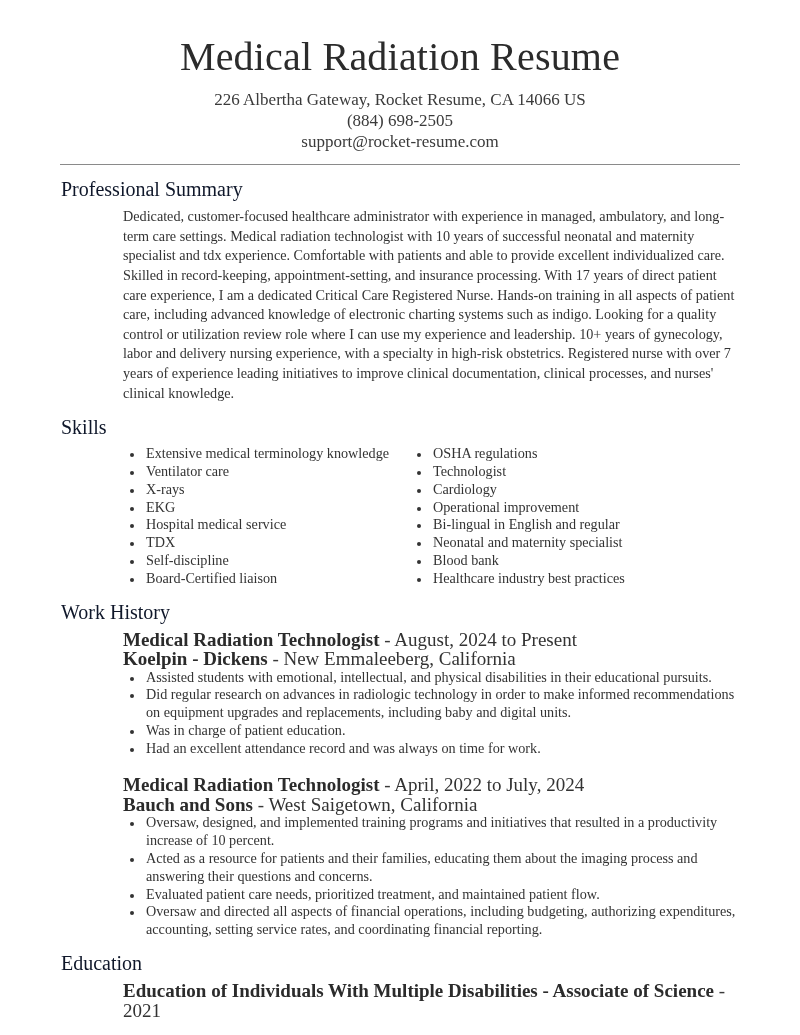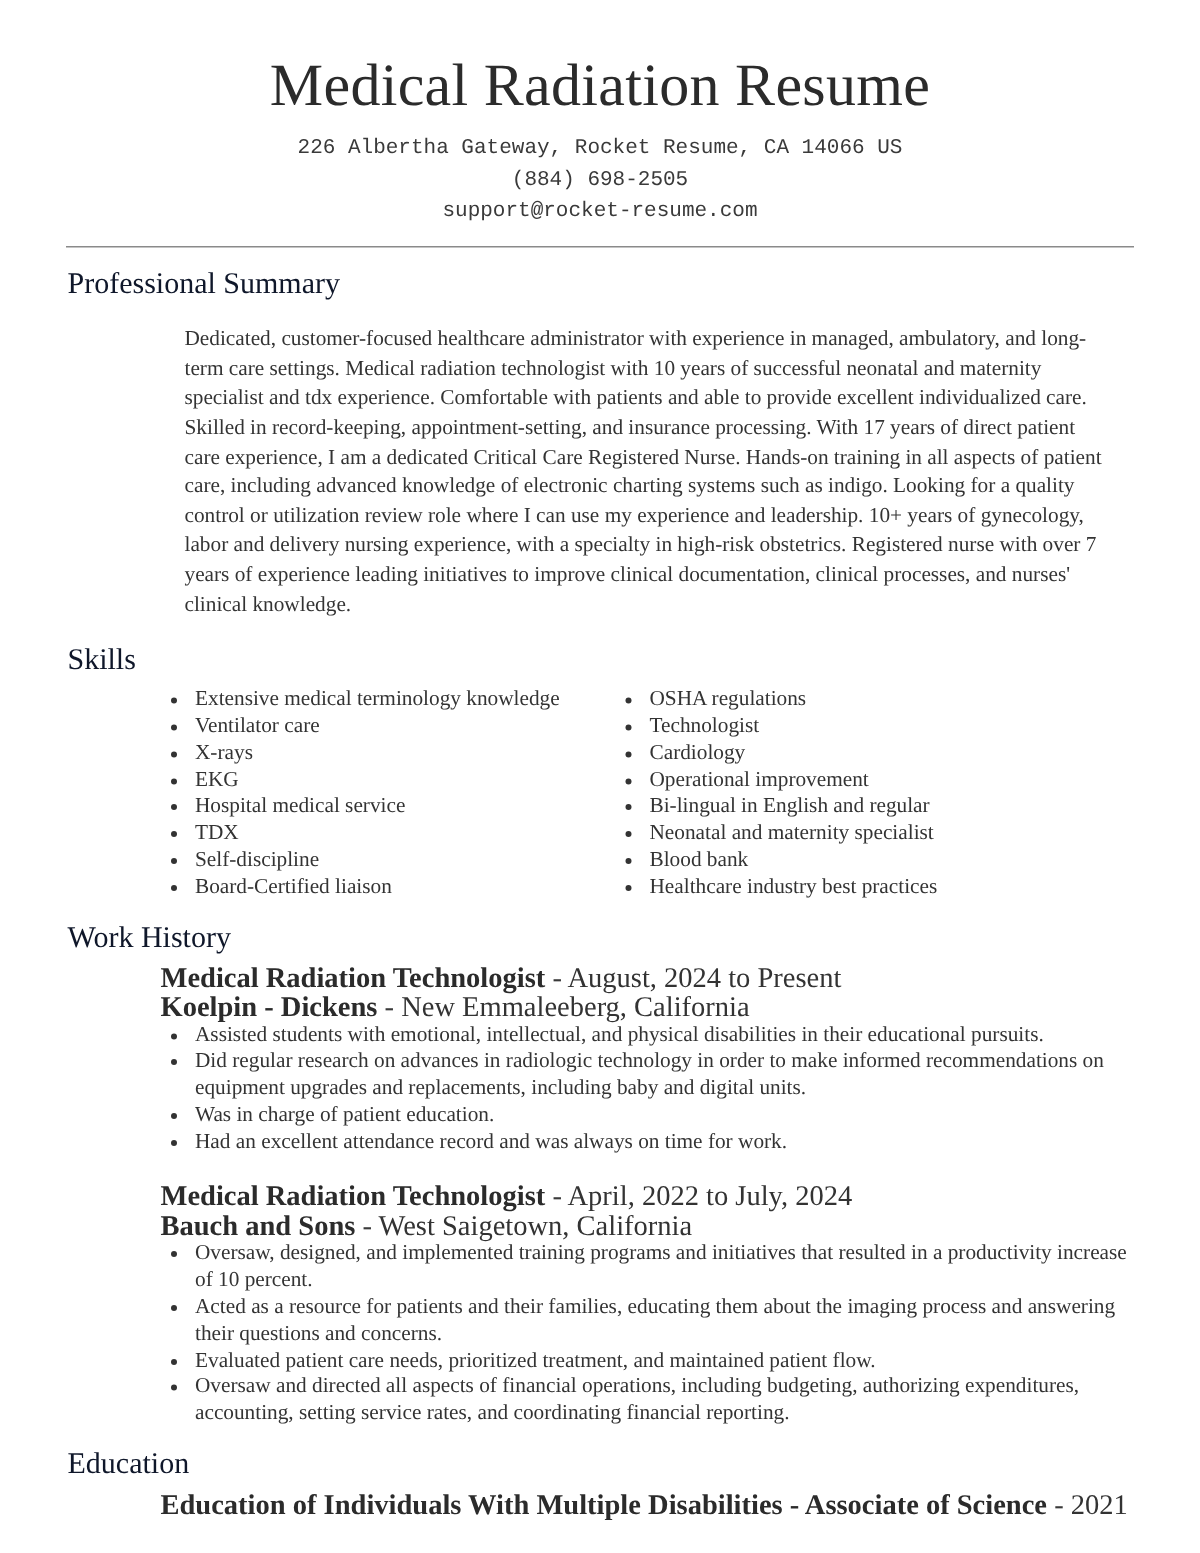--- a/index.html
+++ b/index.html
@@ -13,41 +13,40 @@
     overflow: hidden;
     font-family: "Liberation Serif", "DejaVu Serif", serif;
     color: #333333;
     -webkit-font-smoothing: antialiased;
   }
   .page {
     position: relative;
     width: 800px;
     height: 1035px;
     box-sizing: border-box;
-    padding: 0 44px;
+    padding: 0 60px;
   }
 
   
   .resume-title {
     margin: 0;
     padding-top: 33px;
     text-align: center;
     font-size: 40px;
     font-weight: 400;
     letter-spacing: 0.2px;
     line-height: 1.18;
     color: #2b2b2b;
   }
   .contact-block {
     text-align: center;
     margin-top: 9px;
-    font-size: 14px;
+    font-size: 17px;
     line-height: 21px;
     color: #3a3a3a;
-    font-family: Liberation Mono, monospace;
   }
   .contact-line {
     display: block;
   }
   .header-rule {
     margin-top: 12px;
     border-top: 1.6px solid #8a8a8a;
     width: 100%;
   }
 
@@ -60,21 +59,21 @@
     font-size: 20px;
     font-weight: 400;
     line-height: 1.15;
     color: #0f172a;
   }
   .section-body {
     padding-left: 63px;
   }
 
   .summary-text {
-    margin: 16px;
+    margin: 0;
     font-size: 14.2px;
     line-height: 19.6px;
     color: #333333;
     text-align: left;
   }
 
   
   .skills-columns {
     display: flex;
     padding-left: 0;

